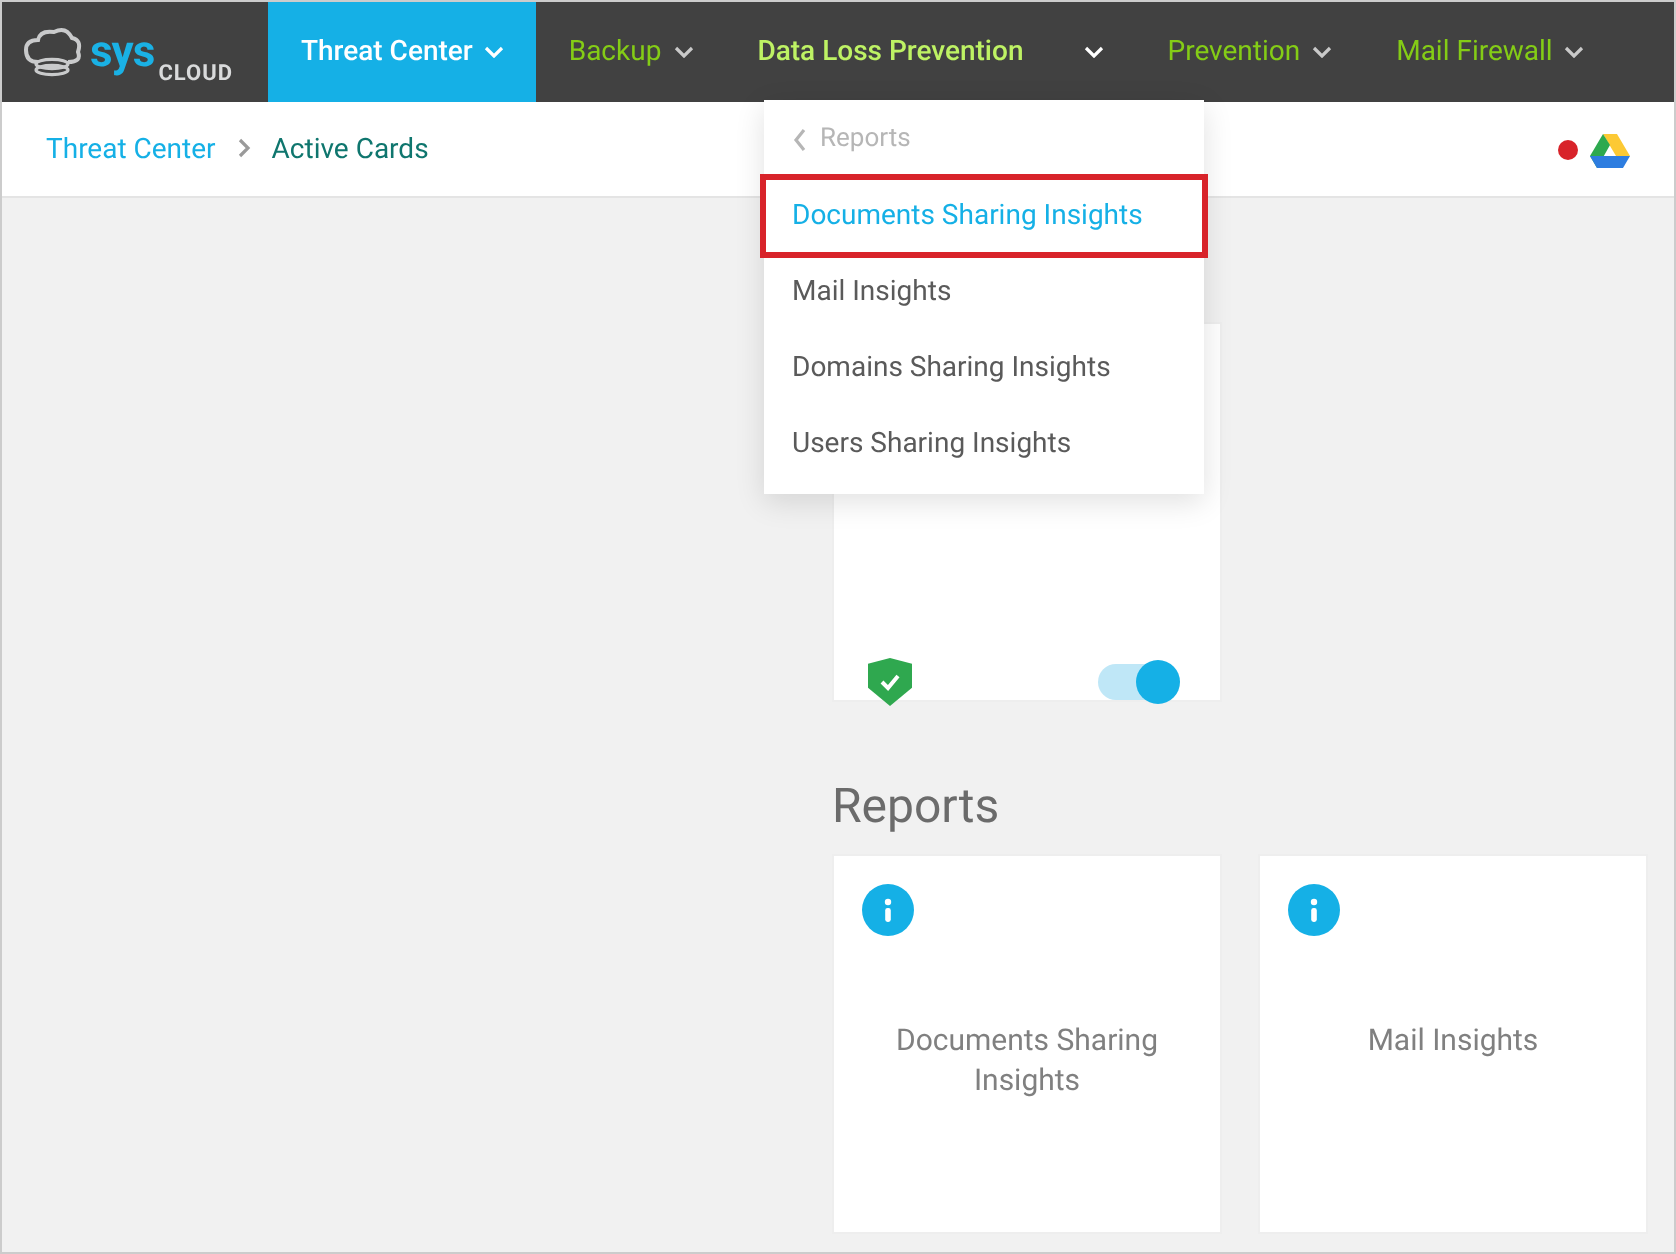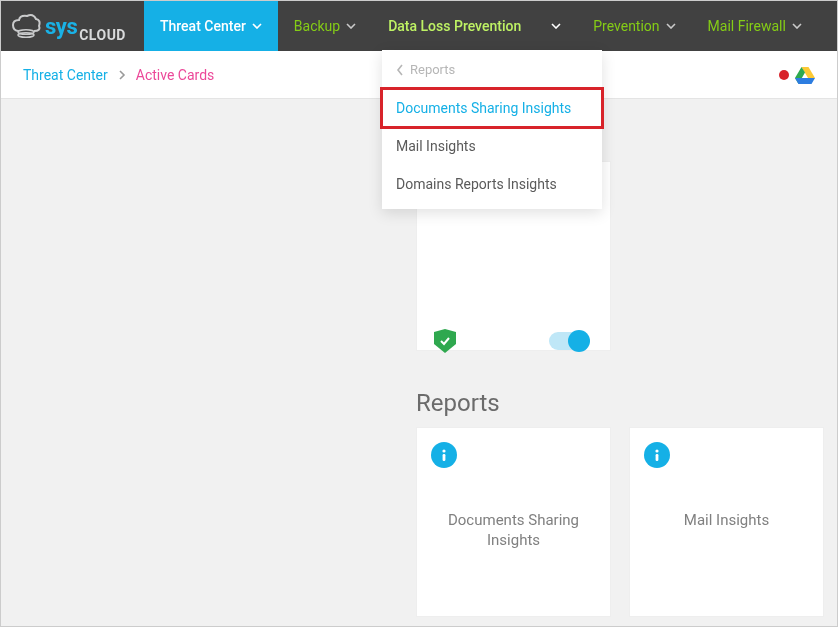--- a/index.html
+++ b/index.html
@@ -22,21 +22,21 @@
     display: flex;
     align-items: center;
     padding: 0 18px 0 10px;
     color: #1ab1e5;
     font-weight: 700;
     font-size: 22px;
     letter-spacing: -0.5px;
     justify-content: flex-end;
   }
   .logo svg { margin-right: 4px; }
-  .logo .cloud { color: #d9dadb; font-size: 14px; letter-spacing: 0.5px; margin-left: 2px; align-self: flex-end; margin-bottom: 8px; }
+  .logo .cloud { color: #d9dadb; font-size: 11px; letter-spacing: 0.5px; margin-left: 2px; align-self: flex-end; margin-bottom: 8px; }
   .nav-item {
     display: flex;
     align-items: center;
     padding: 0 16px;
     font-size: 14px;
     color: #84cc16;
     cursor: pointer;
     white-space: nowrap;
   }
   .nav-item.tc { background: #15b0e6; color: #fff; font-weight: 500; }
@@ -50,21 +50,21 @@
     align-items: center;
     justify-content: space-between;
     height: 48px;
     background: #fff;
     padding: 0 22px;
     border-bottom: 1px solid #e4e4e4;
   }
   .breadcrumb { display: flex; align-items: center; font-size: 14px; }
   .breadcrumb .bc-link { color: #15b0e6; cursor: pointer; }
   .breadcrumb .bc-sep { margin: 0 10px; color: #9a9a9a; }
-  .breadcrumb .bc-current { color: #ec4899; }
+  .breadcrumb .bc-current { color: #0f766e; }
   .status-icons { display: flex; align-items: center; gap: 6px; }
   .red-dot { width: 10px; height: 10px; border-radius: 50%; background: #d8232a; }
 
   
   .dropdown {
     position: absolute;
     left: 382px; top: 50px;
     width: 220px;
     background: #fff;
     box-shadow: 0 4px 14px rgba(0,0,0,0.12);
@@ -279,15 +279,18 @@
       </svg>
     <span>Reports</span>
   </div>
   <div class="dd-item active">
     <span>Documents Sharing Insights</span>
   </div>
   <div class="dd-item">
     <span>Mail Insights</span>
   </div>
   <div class="dd-item">
-    <span>Domains Reports Insights</span>
+    <span>Domains Sharing Insights</span>
+  </div>
+  <div class="dd-item">
+    <span>Users Sharing Insights</span>
   </div>
 </div>
 
 </body></html>

